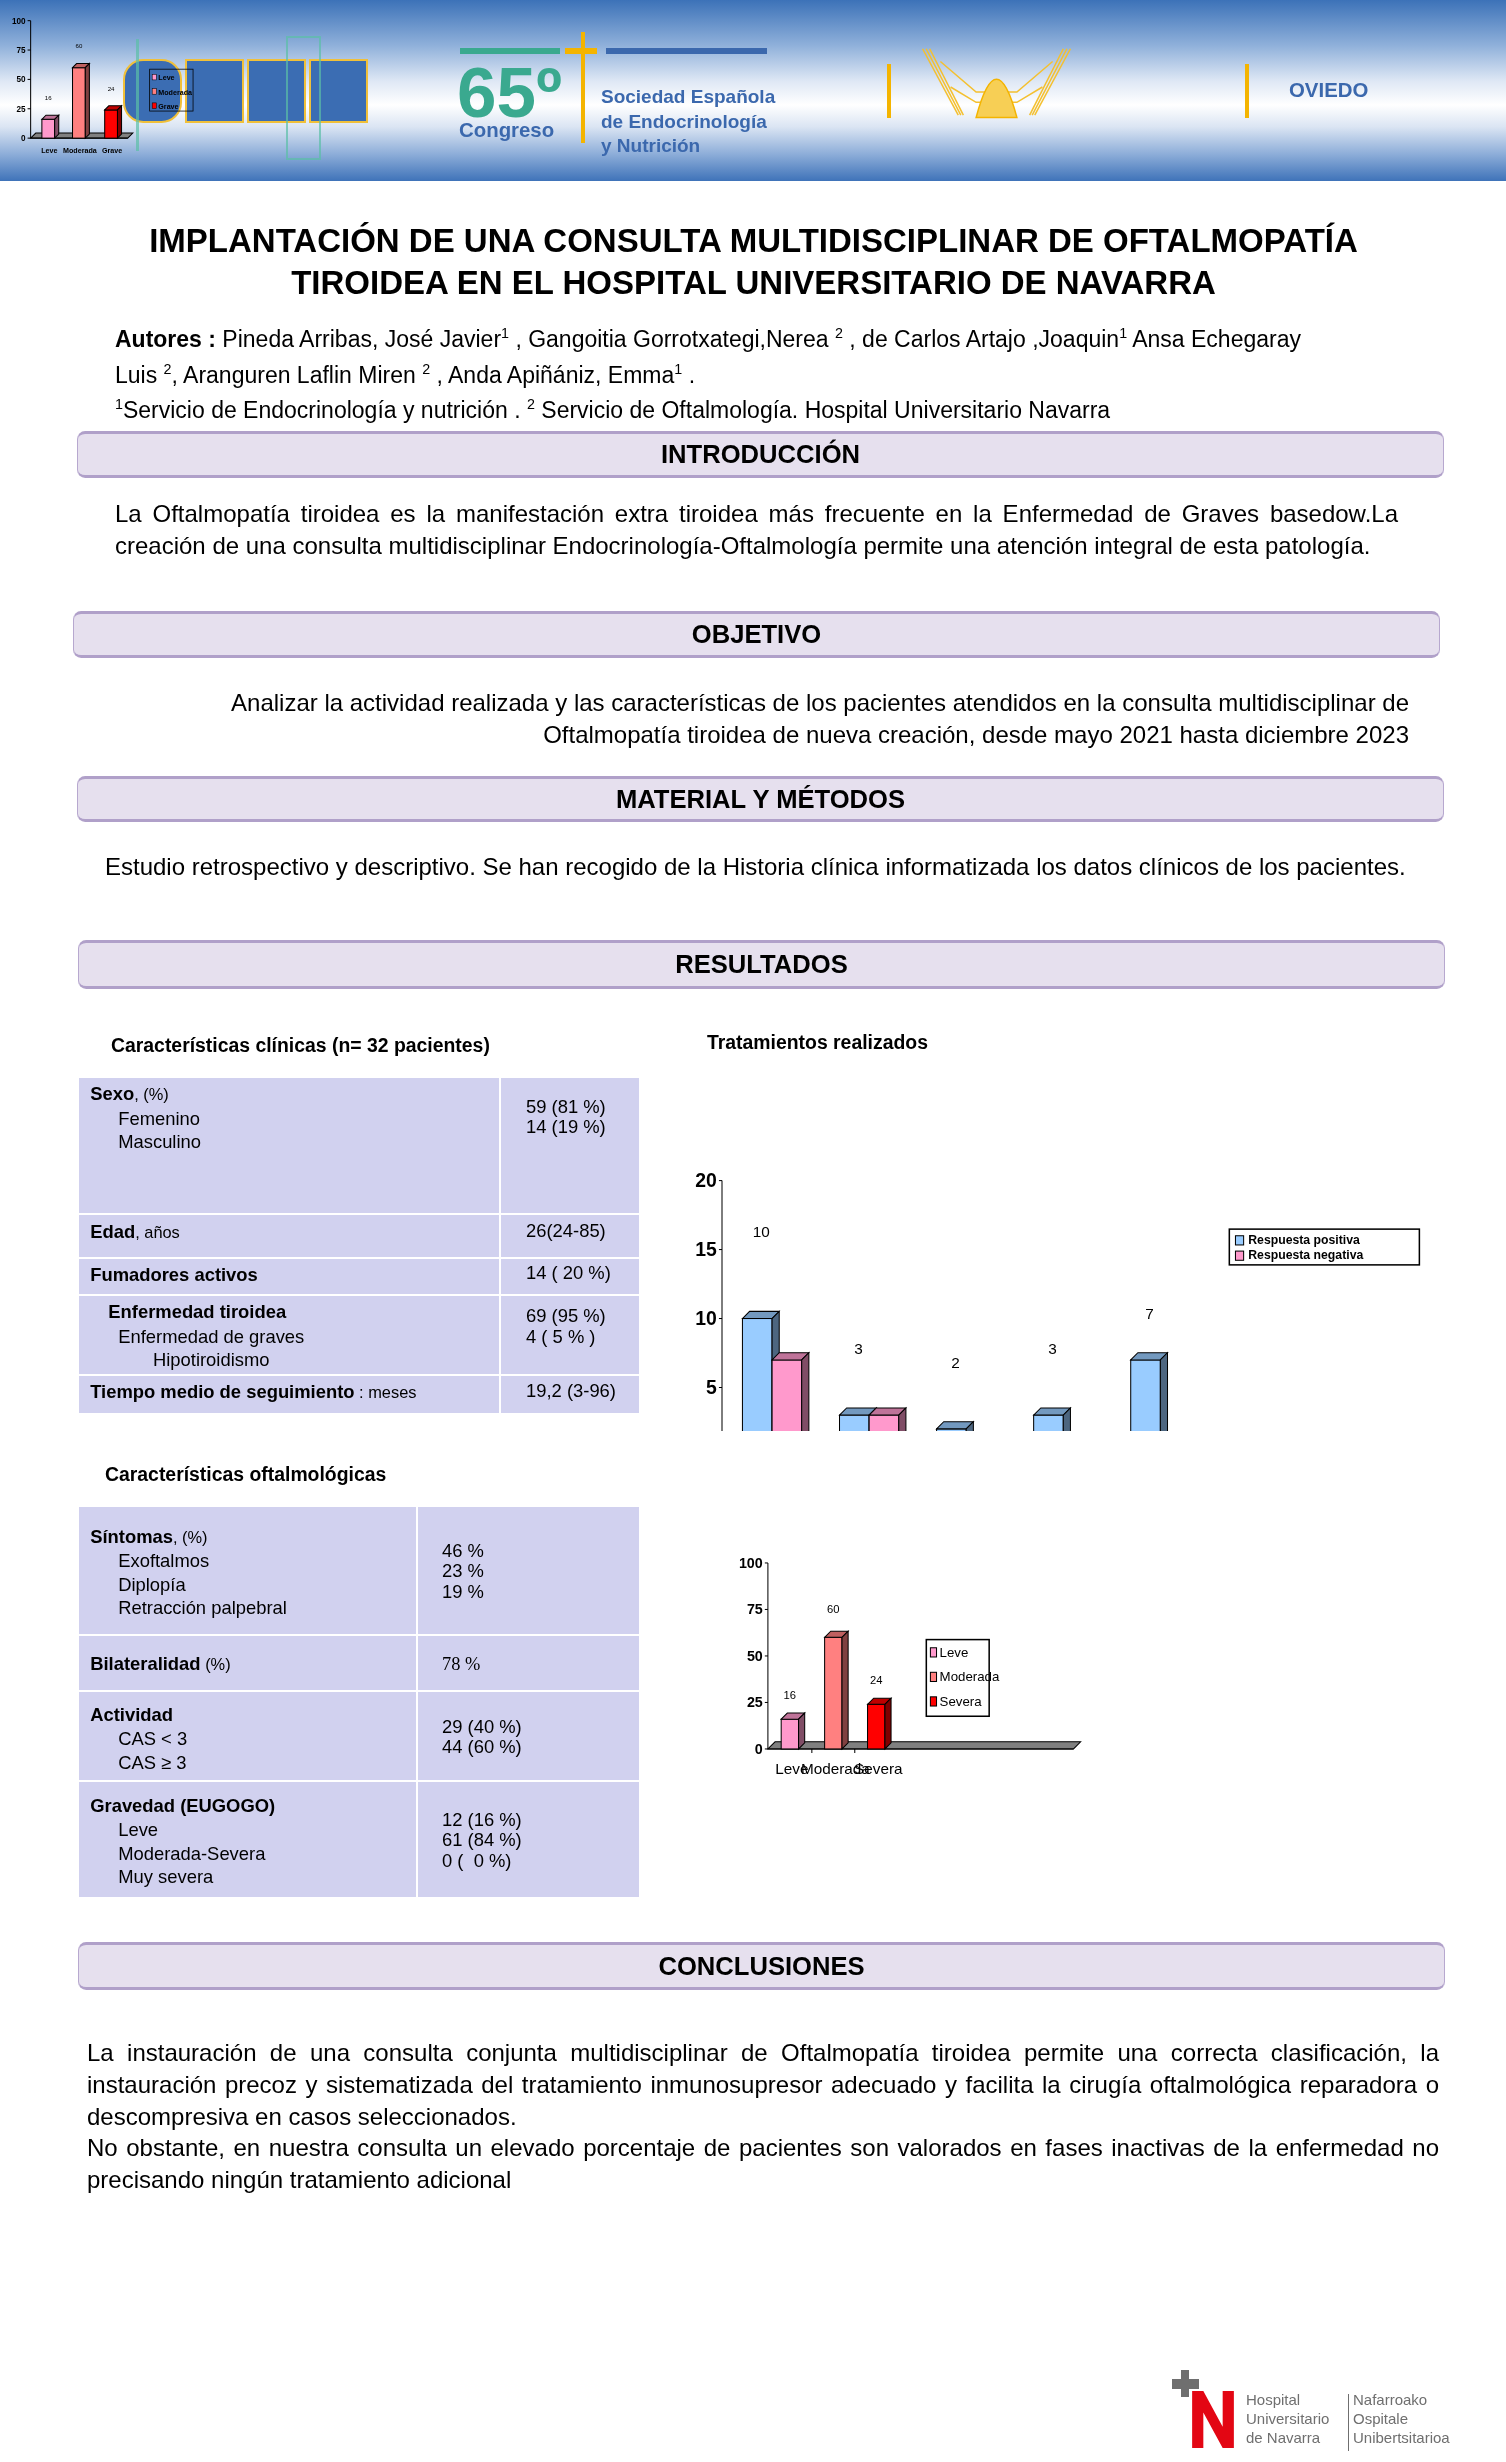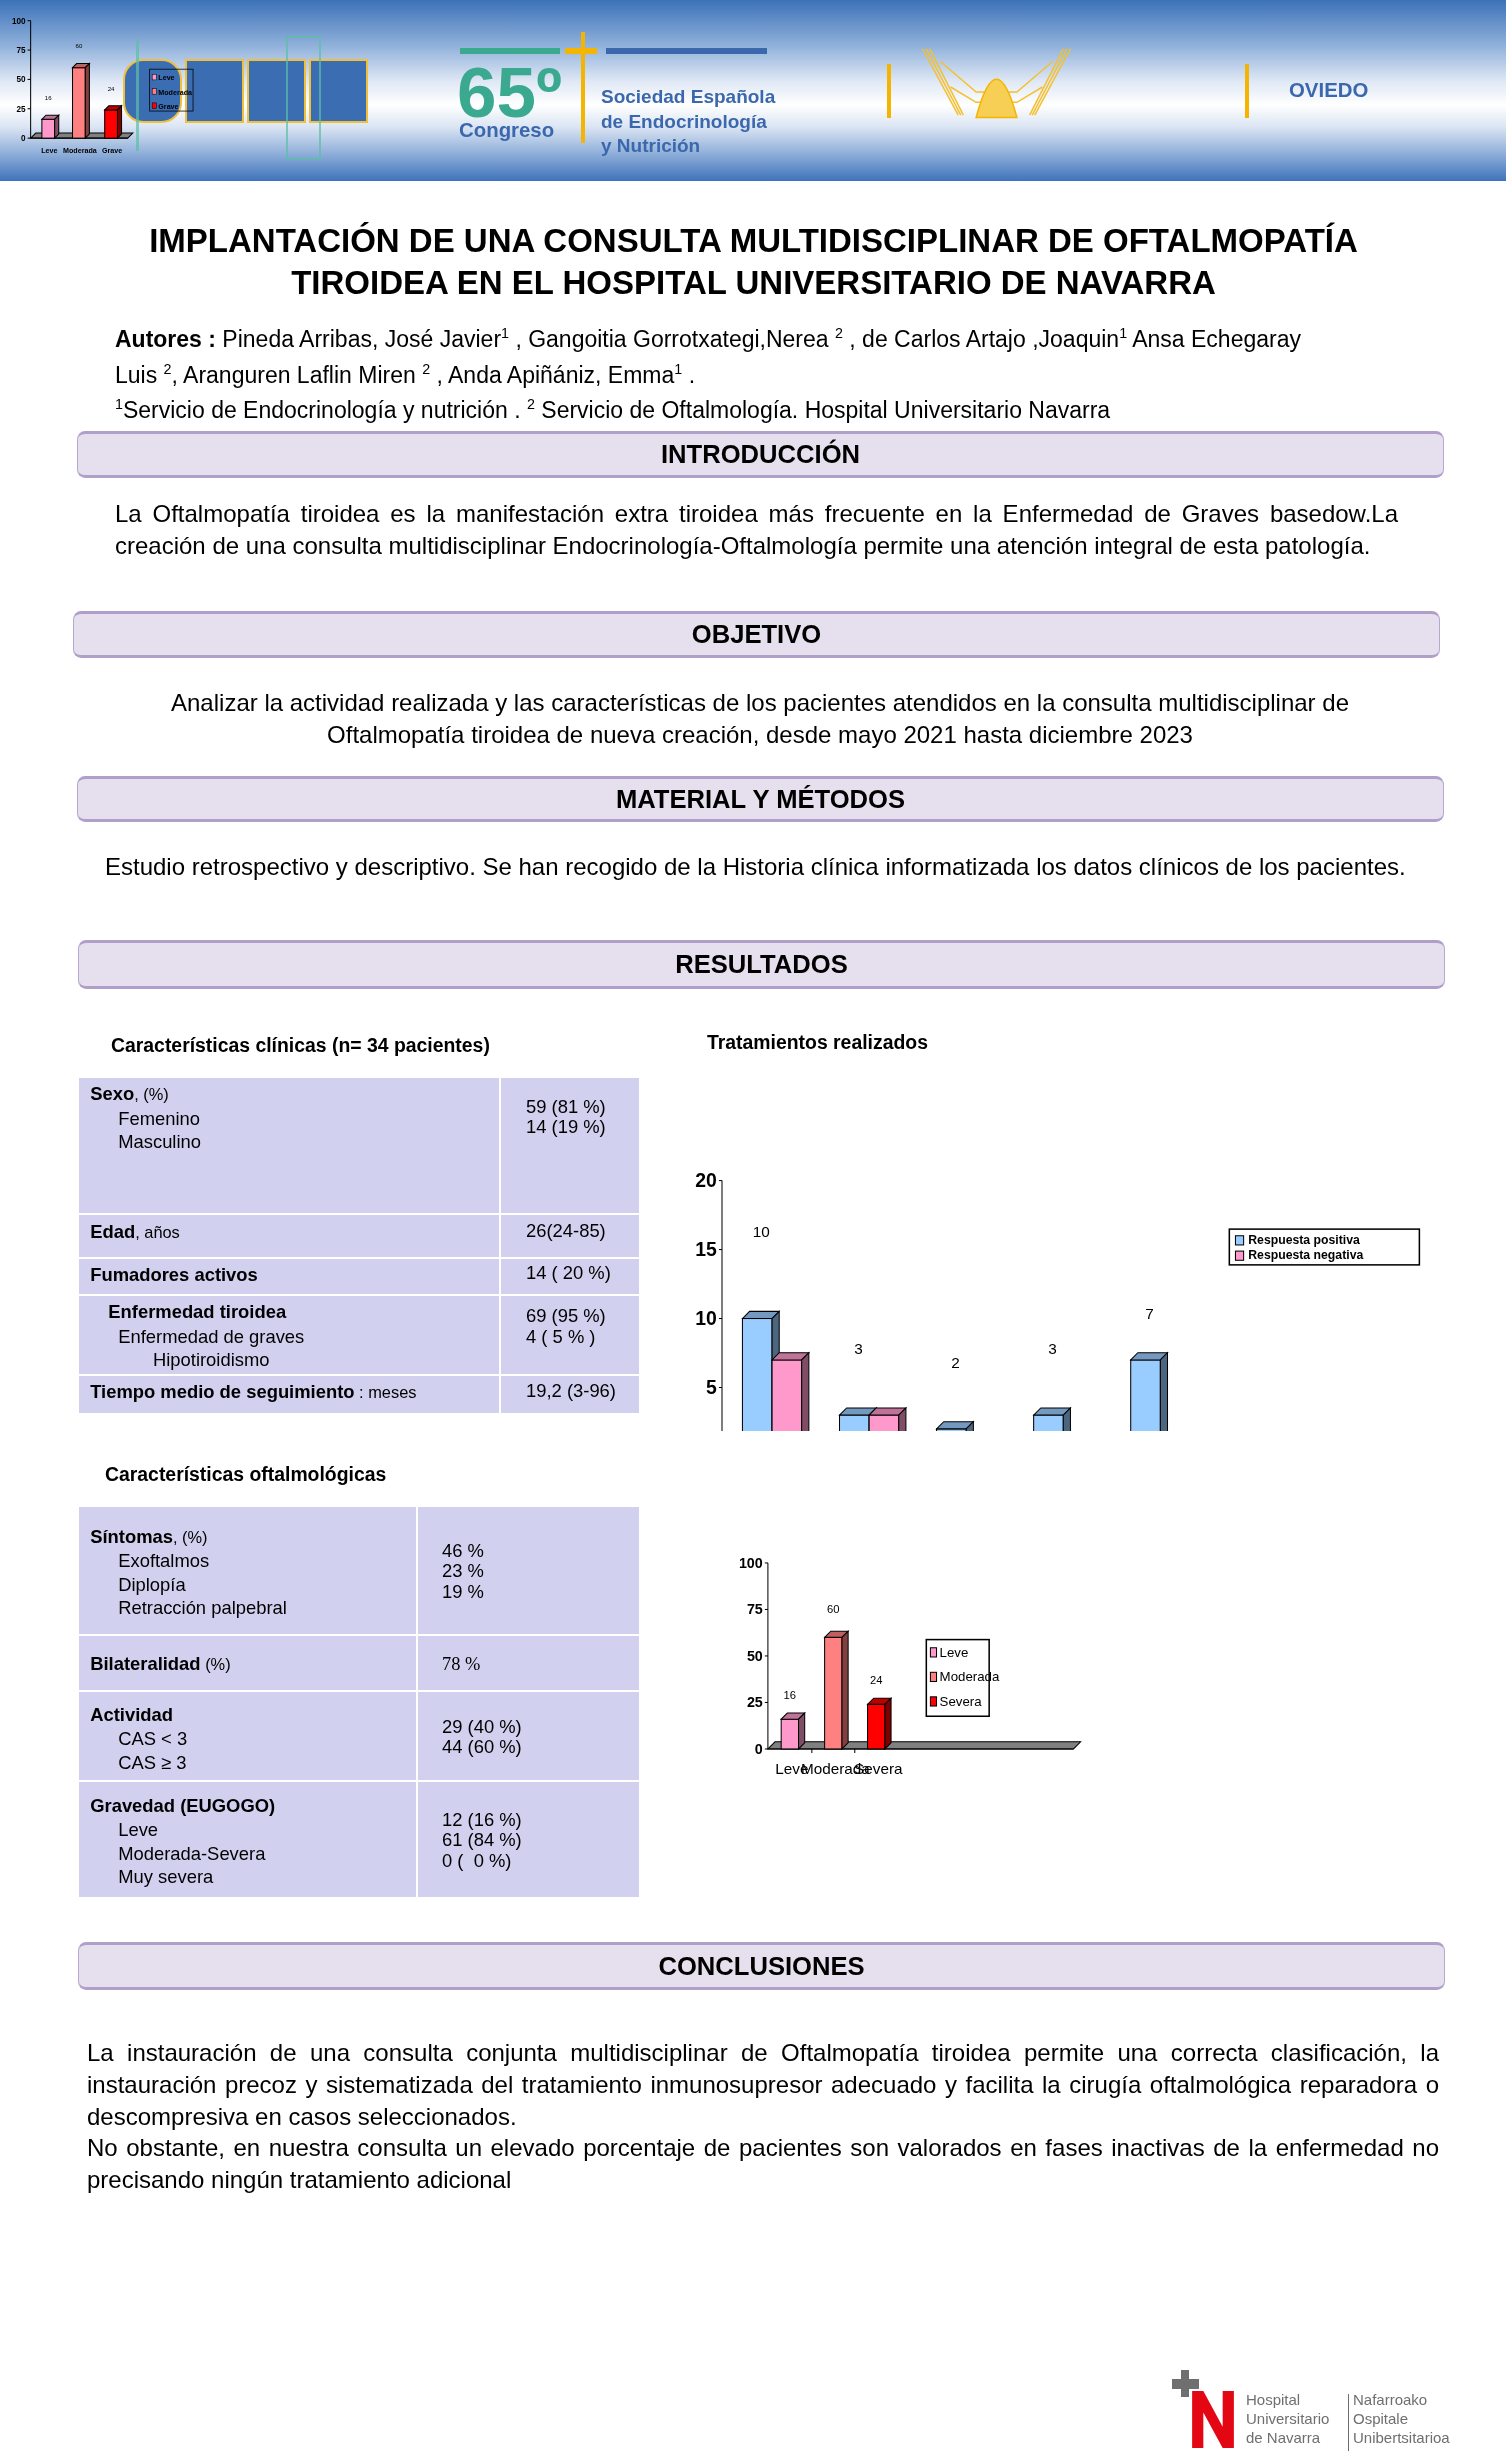--- a/index.html
+++ b/index.html
@@ -128,32 +128,32 @@
 </div>
 
 <div class="sec" style="left:77px;top:431px;width:1367px;height:47px;">
     <span>INTRODUCCIÓN</span>
   </div>
 <div class="body-text" style="left:115px;top:498px;width:1283px;">La Oftalmopatía tiroidea es la manifestación extra tiroidea más frecuente en la Enfermedad de Graves basedow.La creación de una consulta multidisciplinar Endocrinología-Oftalmología permite una atención integral de esta patología.</div>
 
 <div class="sec" style="left:73px;top:611px;width:1367px;height:47px;">
     <span>OBJETIVO</span>
   </div>
-<div class="body-text" style="left:111px;top:687px;width:1298px;text-align:center;">Analizar la actividad realizada y las características  de los pacientes atendidos en la consulta multidisciplinar de Oftalmopatía tiroidea de nueva creación, desde mayo 2021 hasta diciembre 2023</div>
+<div class="body-text" style="left:111px;top:687px;width:1298px;text-align:right;">Analizar la actividad realizada y las características  de los pacientes atendidos en la consulta multidisciplinar de Oftalmopatía tiroidea de nueva creación, desde mayo 2021 hasta diciembre 2023</div>
 
 <div class="sec" style="left:77px;top:776px;width:1367px;height:46px;">
     <span>MATERIAL Y MÉTODOS</span>
   </div>
 <div class="body-text" style="left:105px;top:851px;width:1329px;text-align:left;">Estudio retrospectivo y descriptivo. Se han recogido de la Historia clínica informatizada los datos clínicos de los pacientes.</div>
 
 <div class="sec" style="left:78px;top:940px;width:1367px;height:49px;">
     <span>RESULTADOS</span>
   </div>
 
-<div class="subt" style="left:111px;top:1034px;">Características  clínicas (n= 34 pacientes)</div>
+<div class="subt" style="left:111px;top:1034px;">Características  clínicas (n= 32 pacientes)</div>
 <div class="tbl" id="clin-tbl" style="left:79px;top:1078px;width:560px;height:337px;">
   <div class="vdiv" style="left:420px;"></div>
 <div class="row" style="top: 0px; height: 137px;">
       <div class="cell-txt" style="left: 11.2px; top: 4.1px;"><span class="b">Sexo</span><span class="small">,  (%)</span><div style="padding-left: 28px;">Femenino</div><div style="padding-left: 28px;">Masculino</div></div>
       <div class="cell-txt" style="left: 447px; line-height: 20.4px; top: 18.7px;">
         <div style="white-space: pre;">59 (81 %)</div>
         <div style="white-space: pre;">14 (19 %)</div>
       </div>
     </div>
     <div class="row" style="top: 137px; height: 44px;">

